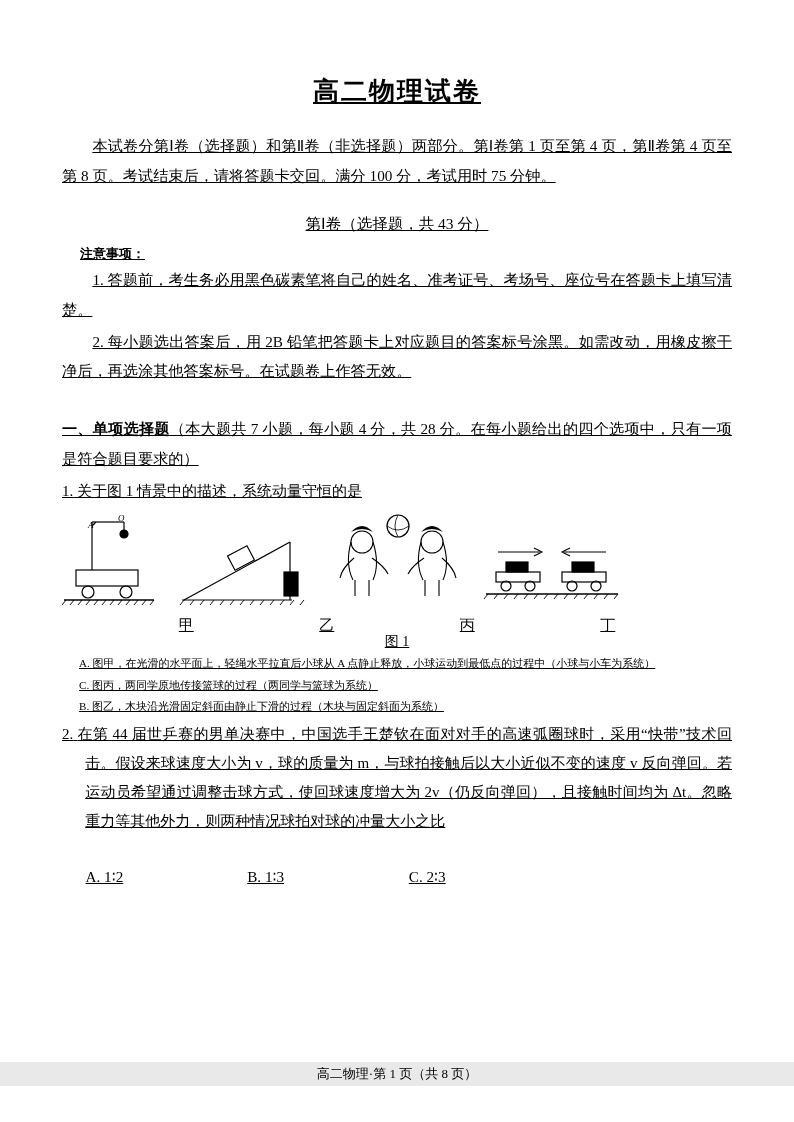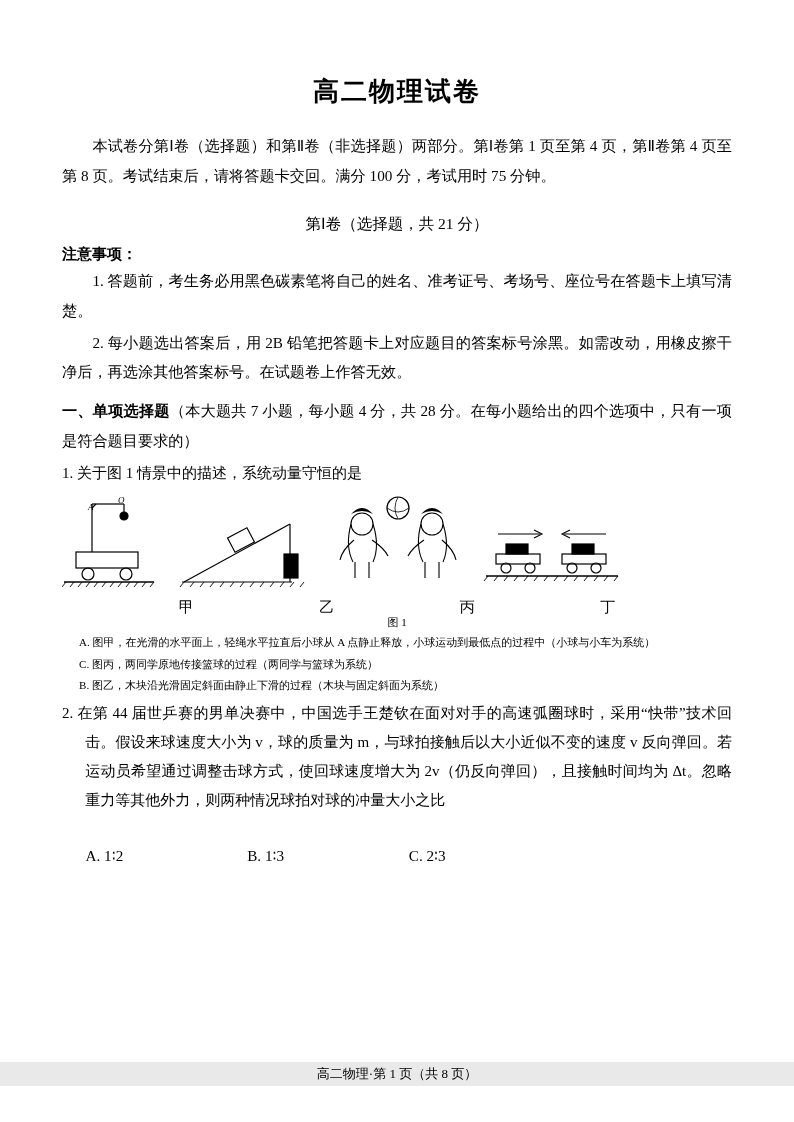--- a/index.html
+++ b/index.html
@@ -14,20 +14,21 @@
     color: #000000;
     position: relative;
     overflow: hidden;
   }
   .page {
     position: relative;
     width: 794px;
     height: 1120px;
     box-sizing: border-box;
     padding: 58px 62px 0 62px;
+    text-decoration: underline;
   }
   .doc-title {
     text-align: center;
     font-family: "DejaVu Sans", sans-serif;
     font-weight: bold;
     font-size: 26px;
     letter-spacing: 2px;
     margin: 16px 0 22px 0;
   }
   .para {
@@ -41,28 +42,28 @@
     text-indent: 2em;
   }
   .section-head {
     text-align: center;
     font-size: 15.5px;
     margin: 24px 0 10px 0;
   }
   .notice-title {
     font-family: "DejaVu Sans", sans-serif;
     font-weight: bold;
-    font-size: 15px;
-    margin: 6px 0 2px 0;
+    font-size: 13px;
+    margin: 6px 0 2px 18px;
   }
   .q-group-title {
     font-family: "DejaVu Sans", sans-serif;
     font-size: 15.2px;
     line-height: 1.95;
-    margin-top: 9px;
+    margin-top: 28px;
     text-align: justify;
   }
   .q-group-title b {
     font-weight: bold;
   }
   .q-group-title .normal {
     font-family: "Liberation Serif", serif;
     font-weight: normal;
   }
   .question {
@@ -96,21 +97,21 @@
   }
   .opt-row > div {
     width: 25%;
     margin-top: 23px;
   }
   .figure-wrap {
     margin: 6px 0 2px 0;
     text-align: center;
   }
   .fig-caption {
-    font-size: 11px;
+    font-size: 14px;
     text-align: center;
     margin-top: -2px;
   }
   .fig-labels {
     display: flex;
     justify-content: space-around;
     font-size: 15px;
     margin-top: -6px;
     padding: 0 54px;
   }
@@ -133,21 +134,21 @@
 </style>
 </head>
 <body>
 
 <div class="page">
 
   <h1 class="doc-title">高二物理试卷</h1>
 
   <p class="para indent2">本试卷分第Ⅰ卷（选择题）和第Ⅱ卷（非选择题）两部分。第Ⅰ卷第 1 页至第 4 页，第Ⅱ卷第 4 页至第 8 页。考试结束后，请将答题卡交回。满分 100 分，考试用时 75 分钟。</p>
 
-  <div class="section-head">第Ⅰ卷（选择题，共 21 分）</div>
+  <div class="section-head">第Ⅰ卷（选择题，共 43 分）</div>
 
   <div class="notice-title">注意事项：</div>
   <p class="para indent2">1. 答题前，考生务必用黑色碳素笔将自己的姓名、准考证号、考场号、座位号在答题卡上填写清楚。</p>
   <p class="para indent2">2. 每小题选出答案后，用 2B 铅笔把答题卡上对应题目的答案标号涂黑。如需改动，用橡皮擦干净后，再选涂其他答案标号。在试题卷上作答无效。</p>
 
   <div class="q-group-title">
     <b>一、单项选择题</b><span class="normal">（本大题共 7 小题，每小题 4 分，共 28 分。在每小题给出的四个选项中，只有一项是符合题目要求的）</span>
   </div>
 
   <div class="question hang">

